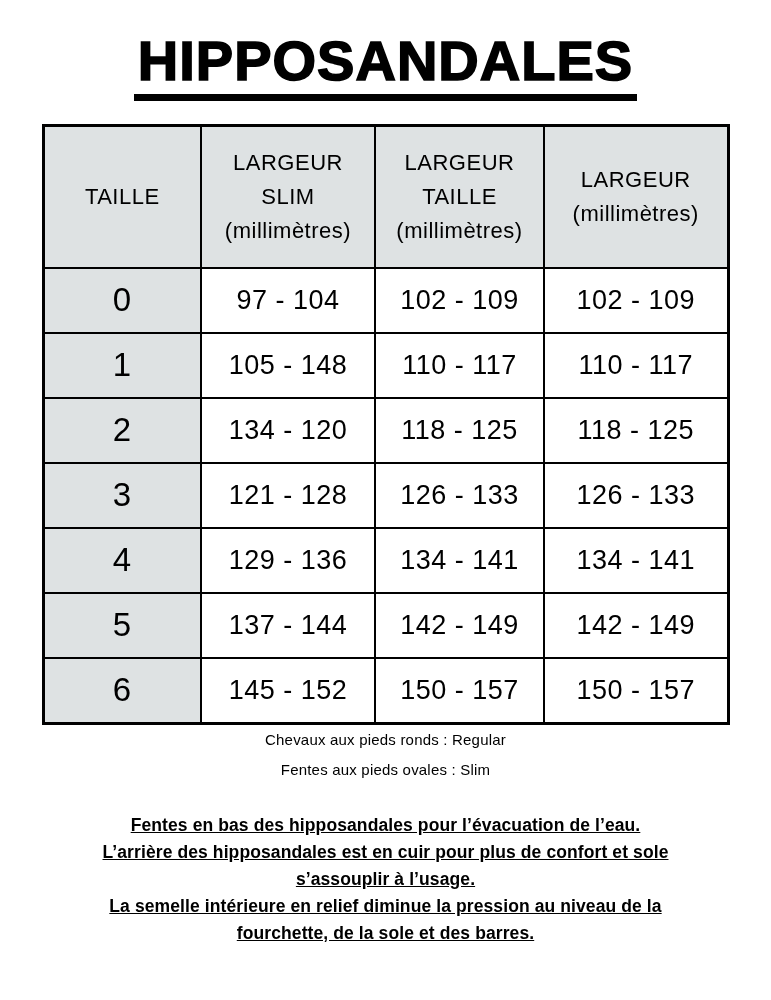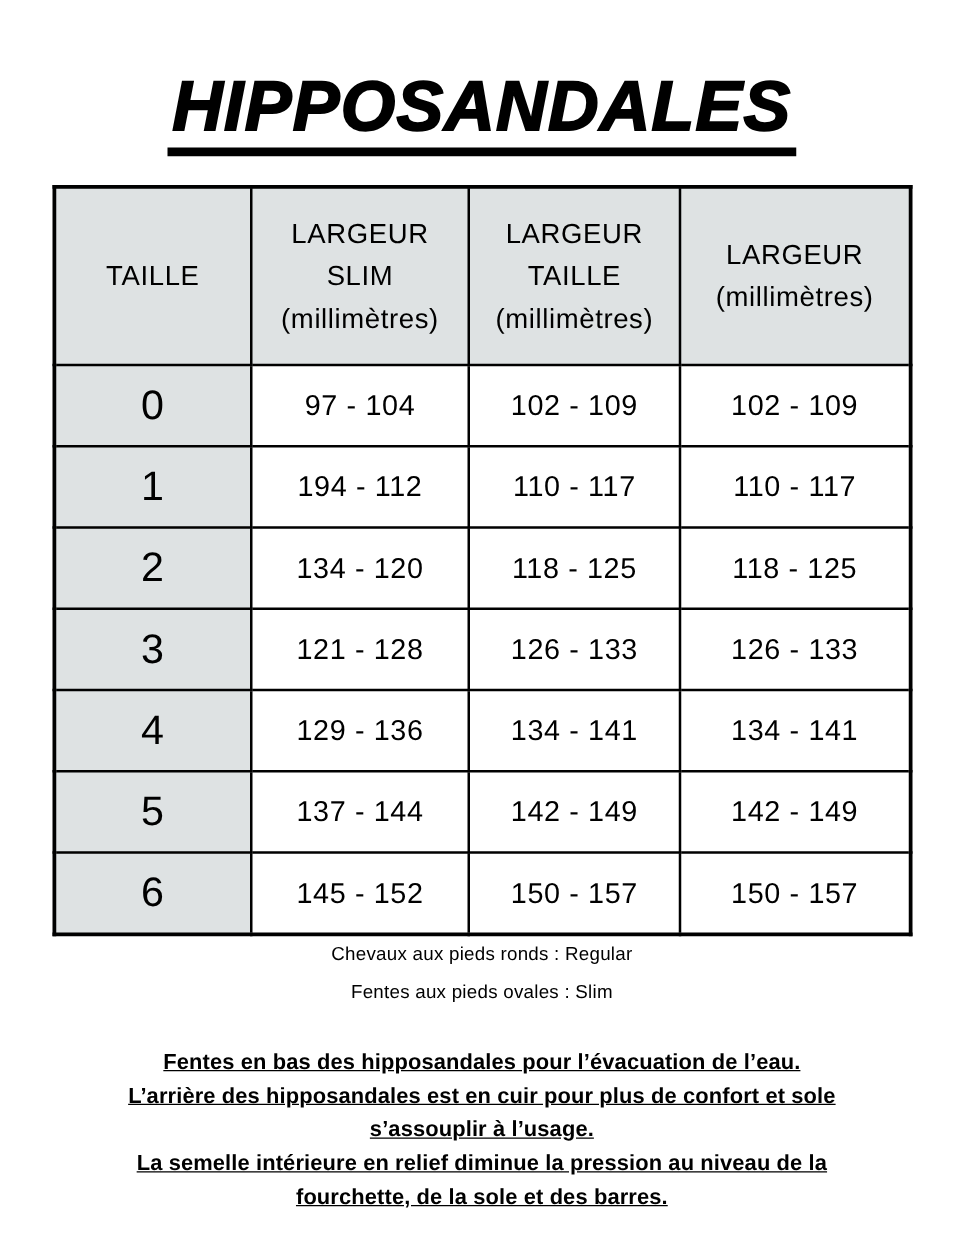--- a/index.html
+++ b/index.html
@@ -13,22 +13,21 @@
     color: #000000;
   }
   .page {
     width: 771px;
     height: 1000px;
     box-sizing: border-box;
   }
   
   .title {
     text-align: center;
-    margin: 56px 0 0 0;
-    font-style: italic;
+    margin: 32px 0 0 0;
   }
   .title .title-text {
     display: inline-block;
     font-size: 56px;
     font-weight: bold;
     letter-spacing: 1px;
     line-height: 1.05;
     -webkit-text-stroke: 1.6px #000;
     border-bottom: 7px solid #000;
     padding: 0 4px 3px 4px;
@@ -51,21 +50,21 @@
   table.size-table thead th {
     background: #dee2e3;
     height: 140px;
     font-size: 22px;
     font-weight: 400;
     letter-spacing: 0.5px;
     line-height: 1.55;
   }
   table.size-table tbody td {
     height: 63px;
-    font-size: 23px;
+    font-size: 27px;
     font-weight: 400;
     letter-spacing: 0.5px;
     background: #ffffff;
   }
   table.size-table tbody td.size-cell {
     background: #dee2e3;
     font-size: 33px;
   }
   
   .notes {
@@ -125,21 +124,21 @@
     </thead>
     <tbody>
       <tr>
         <td class="size-cell">0</td>
         <td>97 - 104</td>
         <td>102 - 109</td>
         <td>102 - 109</td>
       </tr>
       <tr>
         <td class="size-cell">1</td>
-        <td>194 - 112</td>
+        <td>105 - 148</td>
         <td>110 - 117</td>
         <td>110 - 117</td>
       </tr>
       <tr>
         <td class="size-cell">2</td>
         <td>134 - 120</td>
         <td>118 - 125</td>
         <td>118 - 125</td>
       </tr>
       <tr>

